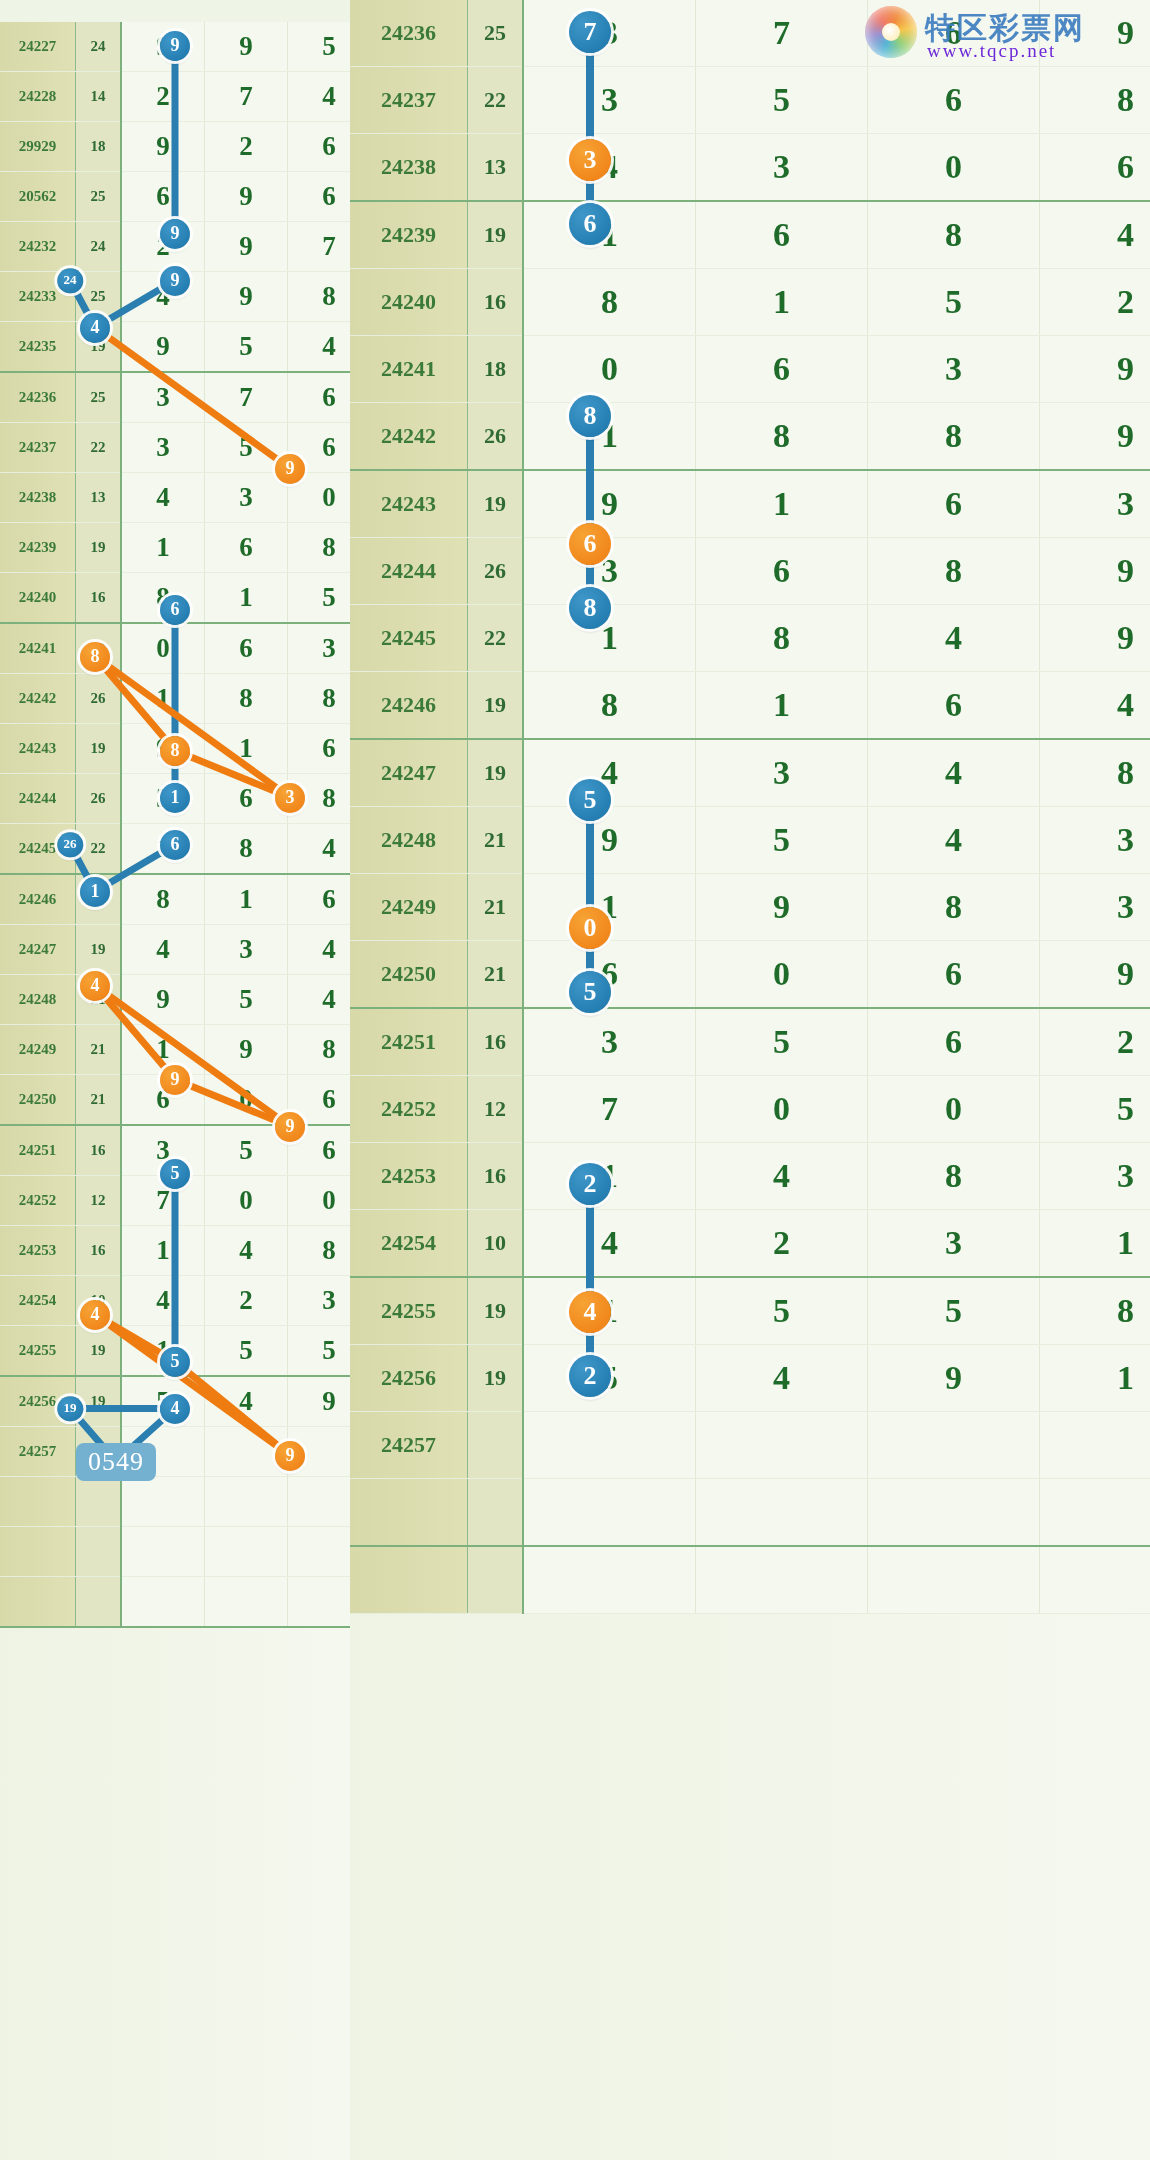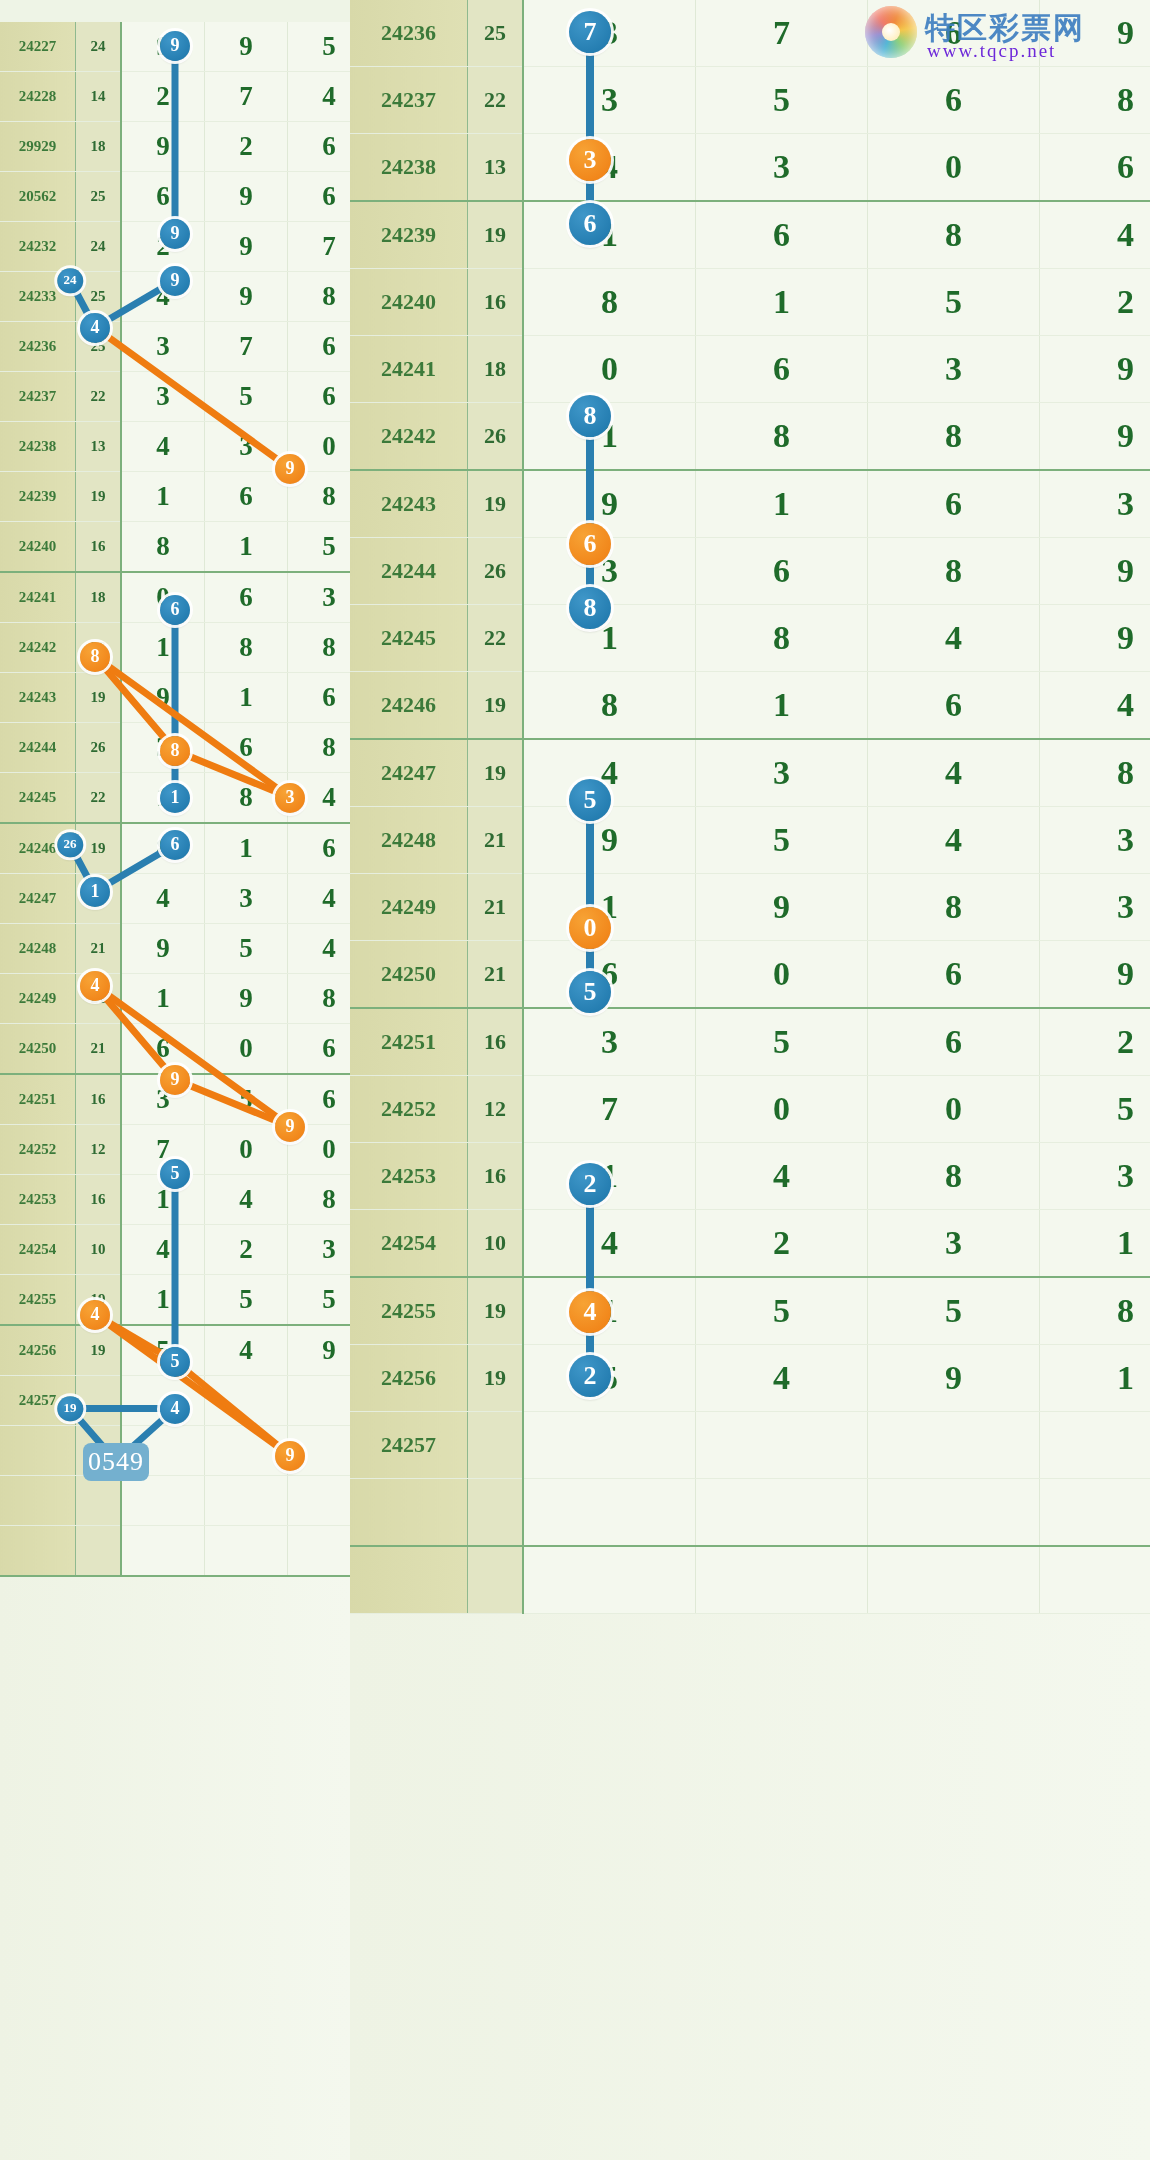--- a/index.html
+++ b/index.html
@@ -154,20 +154,27 @@
             <td class="dig">2</td>
             <td class="dig">9</td>
             <td class="dig">7</td>
           </tr>
           <tr>
             <td class="period">24233</td>
             <td class="sumv">25</td>
             <td class="dig">4</td>
             <td class="dig">9</td>
             <td class="dig">8</td>
+          </tr>
+          <tr class="sep">
+            <td class="period">24235</td>
+            <td class="sumv">19</td>
+            <td class="dig">9</td>
+            <td class="dig">5</td>
+            <td class="dig">4</td>
           </tr>
           <tr>
             <td class="period">24236</td>
             <td class="sumv">25</td>
             <td class="dig">3</td>
             <td class="dig">7</td>
             <td class="dig">6</td>
           </tr>
           <tr>
             <td class="period">24237</td>
@@ -378,21 +385,21 @@
         <div class="marker blue" style="left: 95px; top: 869.5px; width: 30px; height: 30px; font-size: 18px;">1</div>
         <div class="marker orange" style="left: 95px; top: 963.5px; width: 30px; height: 30px; font-size: 18px;">4</div>
         <div class="marker orange" style="left: 175px; top: 1057.5px; width: 30px; height: 30px; font-size: 18px;">9</div>
         <div class="marker orange" style="left: 290px; top: 1104.5px; width: 30px; height: 30px; font-size: 18px;">9</div>
         <div class="marker blue" style="left: 175px; top: 1151.5px; width: 30px; height: 30px; font-size: 18px;">5</div>
         <div class="marker orange" style="left: 95px; top: 1292.5px; width: 30px; height: 30px; font-size: 18px;">4</div>
         <div class="marker blue" style="left: 175px; top: 1339.5px; width: 30px; height: 30px; font-size: 18px;">5</div>
         <div class="marker blue" style="left: 70px; top: 1386.5px; width: 25.5px; height: 25.5px; font-size: 13px;">19</div>
         <div class="marker blue" style="left: 175px; top: 1386.5px; width: 30px; height: 30px; font-size: 18px;">4</div>
         <div class="marker orange" style="left: 290px; top: 1433.5px; width: 30px; height: 30px; font-size: 18px;">9</div>
-        <div class="tip" style="left: 116px; top: 1439.5px; width: 66px; height: 38px; font-size: 26px; text-align: right;">0549</div>
+        <div class="tip" style="left: 116px; top: 1439.5px; width: 80px; height: 38px; font-size: 26px; text-align: right;">0549</div>
       </div>
   </div>
 
   <div class="board right">
     <table class="grid">
       <tbody id="right-body">
           <tr>
             <td class="period">24236</td>
             <td class="sumv">25</td>
             <td class="dig">3</td>

